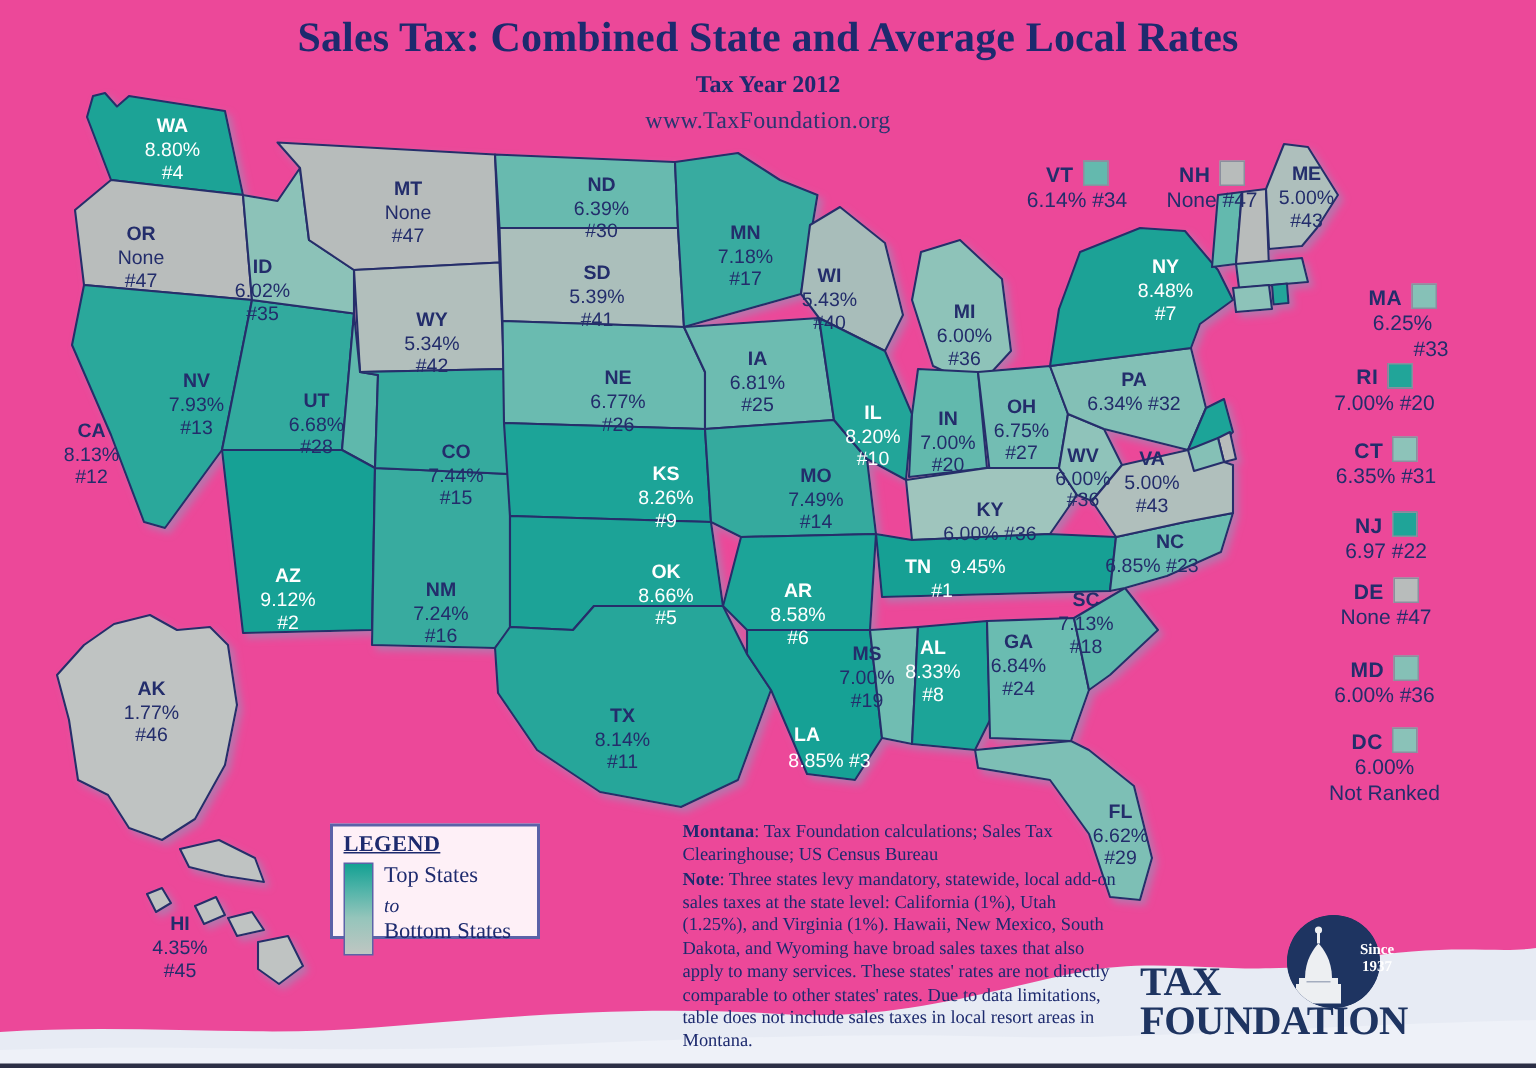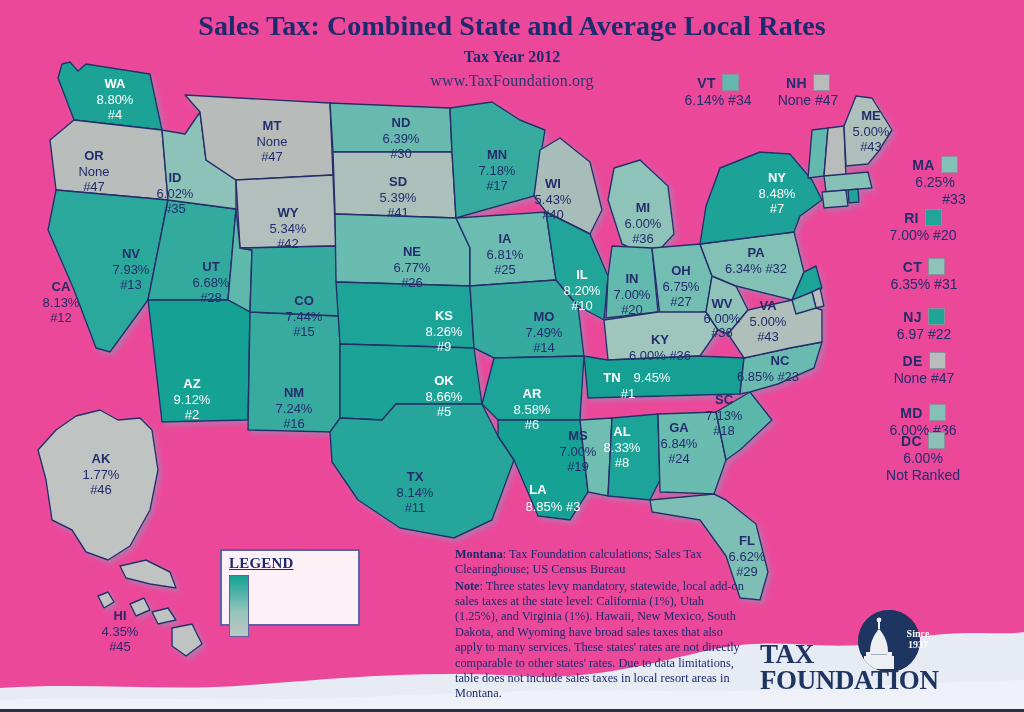--- a/index.html
+++ b/index.html
@@ -41,21 +41,21 @@
   }
   
   .map-wrap { position: absolute; left: 0; top: 0; width: 1024px; height: 712px; text-align: right; }
   svg.map { display:block; width: 1024px; height: 712px; }
   .st-path { stroke: #262e6b; stroke-width: 1.4; stroke-linejoin: round; }
   .lbl { font-family: "Liberation Sans", sans-serif; font-weight: bold; font-size: 13px; text-anchor: middle; }
   .val { font-family: "Liberation Sans", sans-serif; font-size: 13px; text-anchor: middle; }
   .dark-txt { fill: #232d6b; }
   .light-txt { fill: #ffffff; }
   .side-entry { position: absolute; text-align: center; color: #232d6b; }
-  .side-top { display: flex; align-items: flex-end; justify-content: center; gap: 6px; }
+  .side-top { display: flex; align-items: flex-end; justify-content: center; gap: 6px; margin-top: 33px; }
   .side-abbr { font-weight: bold; font-size: 14px; color: #232d6b; letter-spacing: .3px; }
   .swatch { width: 17px; height: 17px; border: 1px solid #8b8f9e; display:inline-block; }
   .side-val { font-size: 14px; color: #232d6b; margin-top: 1px; white-space: nowrap; }
   
   .legend {
     position: absolute; left: 220px; top: 549px; width: 140px; height: 77px;
     border: 2px solid #5b62a8; background: rgba(255,255,255,.92);
     padding: 4px 6px 4px 7px;
   }
   .legend-title {
@@ -440,34 +440,39 @@
         </div>
       <div class="side-val">None #47</div>
     </div>
     <div class="side-entry" style="left:858px; top:404px; width:130px;">
       <div class="side-top">
           <span class="side-abbr">MD</span>
           <span class="swatch" style="background:#85c0b6"></span>
         </div>
       <div class="side-val">6.00% #36</div>
     </div>
-    <div class="side-entry" style="left:858px; top:432px; width:130px;">
+    <div class="side-entry" style="left:858px; top:452px; width:130px;">
       <div class="side-top">
           <span class="side-abbr">DC</span>
           <span class="swatch" style="background:#8ac2b8"></span>
         </div>
       <div class="side-val">6.00%</div>
       <div class="side-val">Not Ranked</div>
     </div>
   </div>
 
   <div class="legend">
     <div class="legend-title">LEGEND</div>
     <div class="legend-body">
       <div class="legend-bar"></div>
+      <div class="legend-lines">
+        <div>Top States</div>
+        <div class="legend-to">to</div>
+        <div>Bottom States</div>
+      </div>
     </div>
   </div>
 
   <div class="notes">
     <p><b>Montana</b><span>: Tax Foundation calculations; Sales Tax Clearinghouse; US Census Bureau</span></p>
     <p><b>Note</b><span>: Three states levy mandatory, statewide, local add-on sales taxes at the state level: California (1%), Utah (1.25%), and Virginia (1%).  Hawaii, New Mexico, South Dakota, and Wyoming have broad sales taxes that also apply to many services. These states' rates are not directly comparable to other states' rates. Due to data limitations, table does not include sales taxes in local resort areas in Montana.</span></p>
   </div>
 
   <div class="logo">
     <div class="logo-badge">

